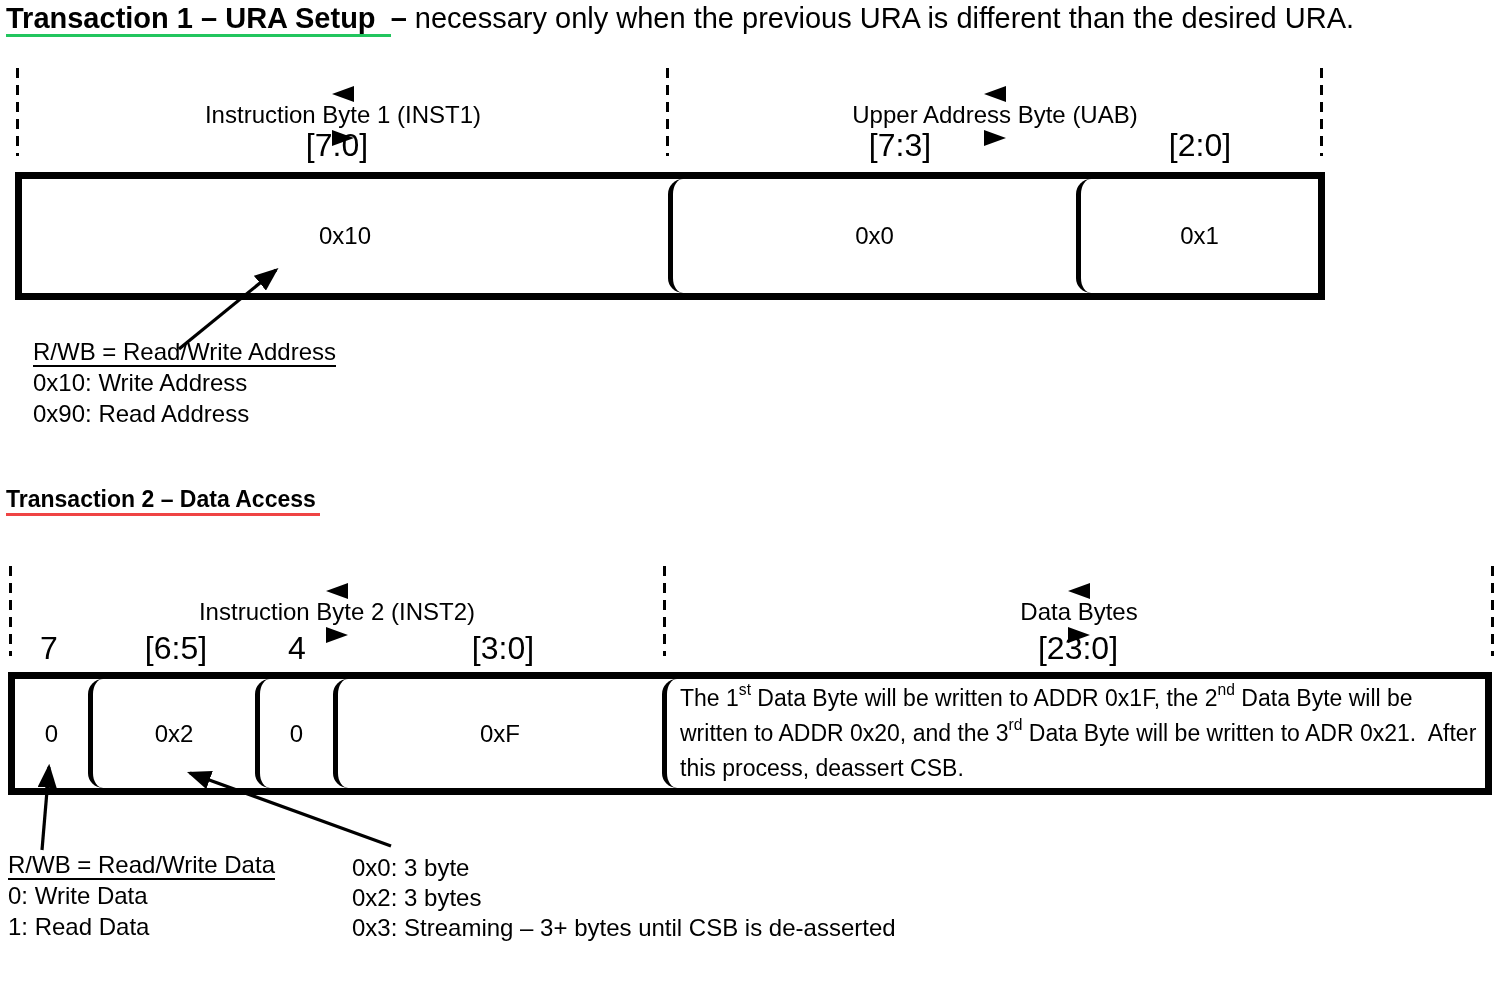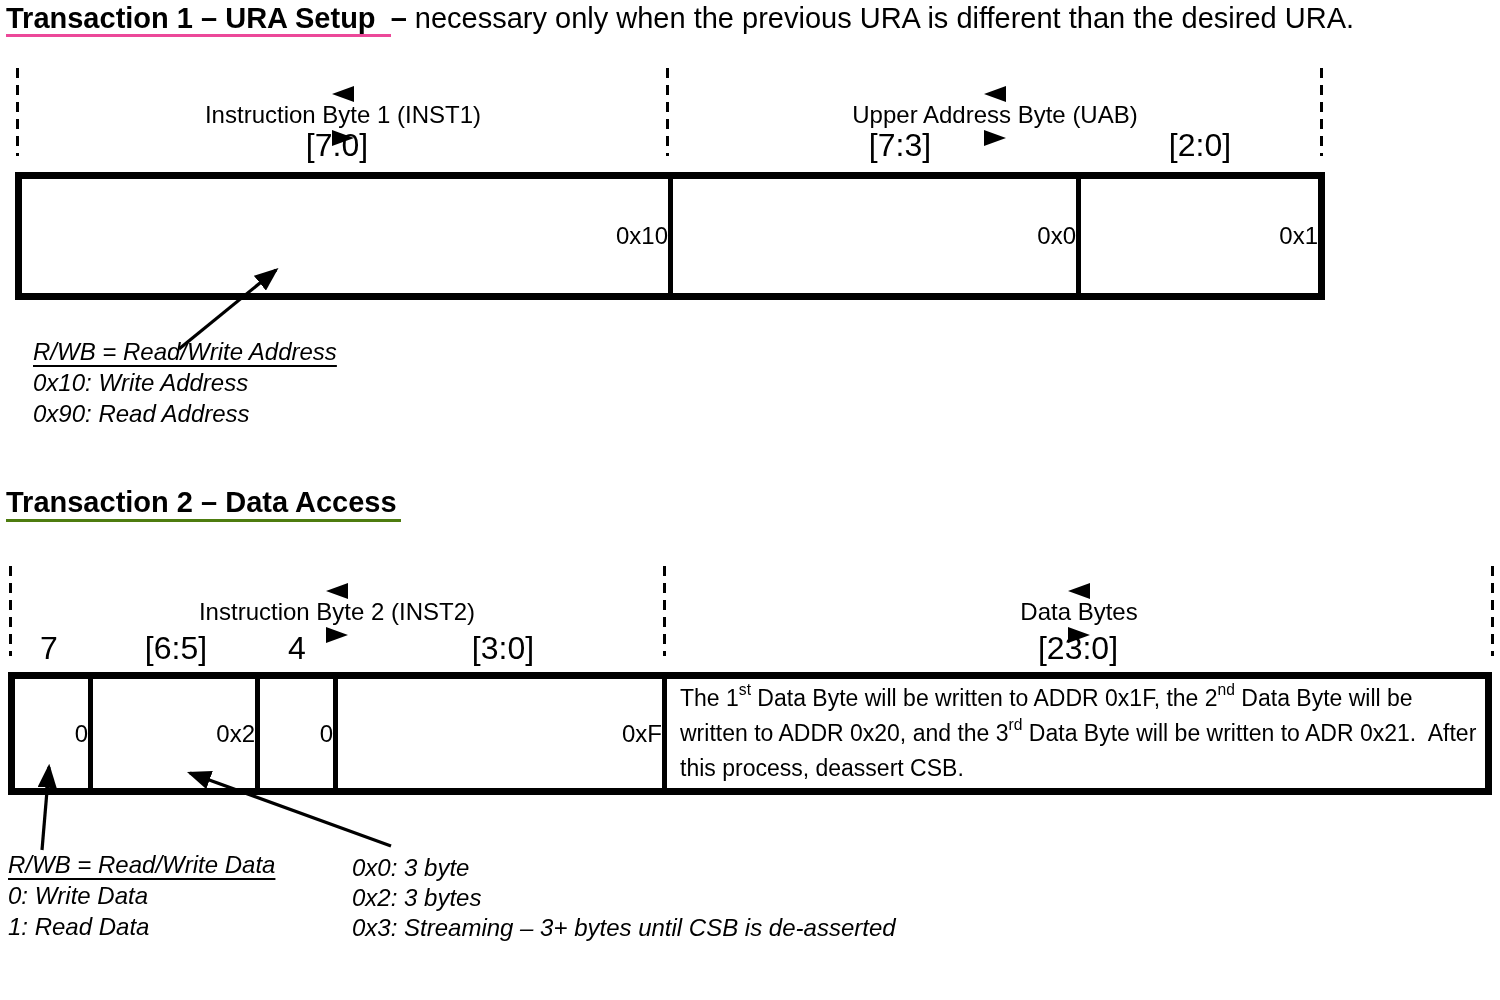--- a/index.html
+++ b/index.html
@@ -1,52 +1,52 @@
 <!DOCTYPE html>
 <html><head>
 <meta charset="utf-8">
 <style>
   html,body { margin:0; padding:0; background:#fff; }
   .page { position:relative; width:1500px; height:1000px; background:#ffffff;
           font-family:"Liberation Sans", sans-serif; color:#000; overflow:hidden; }
 
   
   .title-line { position:absolute; left:6px; top:2px; font-size:29px; white-space:nowrap; }
-  .hu { font-weight:bold; border-bottom:3px solid #ec4899; padding-right:7px; }
+  .hu { font-weight:bold; border-bottom:3px solid #22c55e; padding-right:7px; }
   .hb { font-weight:bold; }
-  .h2 { position:absolute; left:6px; top:486px; font-size:29px; font-weight:bold;
-        border-bottom:3px solid #4d7c0f; padding-right:4px; white-space:nowrap; }
+  .h2 { position:absolute; left:6px; top:486px; font-size:23px; font-weight:bold;
+        border-bottom:3px solid #ef4444; padding-right:4px; white-space:nowrap; }
 
   
   .vdash { position:absolute; width:3px;
            background:repeating-linear-gradient(to bottom,#000 0 10px,transparent 10px 17px); }
 
   
   .span-arrow { position:absolute; height:18px; display:flex; align-items:center;flex-direction:column; }
   .tri-l { width:0; height:0; border-top:8px solid transparent; border-bottom:8px solid transparent;
            border-right:22px solid #000; flex:0 0 auto; }
   .tri-r { width:0; height:0; border-top:8px solid transparent; border-bottom:8px solid transparent;
            border-left:22px solid #000; flex:0 0 auto; }
   .hline { flex:1 1 auto; height:3px; background:#000; }
   .span-label { font-size:24px; padding:0 18px; white-space:nowrap; transform:translateY(-1px); }
 
   
   .bit-label { position:absolute; transform:translateX(-50%); font-size:32px; white-space:nowrap; }
 
   
   .bitbox { position:absolute; border:7px solid #000; box-sizing:border-box; display:flex; background:#fff; }
-  .cell { box-sizing:border-box; height:100%; display:flex; align-items:center; justify-content:flex-end;
+  .cell { box-sizing:border-box; height:100%; display:flex; align-items:center; justify-content:center;
           font-size:24px; }
-  .cell + .cell { border-left:5px solid #000; }
+  .cell + .cell { border-left:5px solid #000;border-radius:15px; }
   .text-cell { display:block; font-size:23px; line-height:35px; text-align:left;
                padding:2px 8px 0 13px; white-space:pre-wrap; }
   .text-cell sup { font-size:0.68em; vertical-align:super; line-height:0; position:relative; top:-2px; }
 
   
-  .note { position:absolute; font-size:24px; line-height:31px; white-space:nowrap;font-style:italic; }
+  .note { position:absolute; font-size:24px; line-height:31px; white-space:nowrap; }
   .note-h { text-decoration:underline; text-decoration-thickness:2px; text-underline-offset:5px; }
   .note-sz { line-height:30px; }
 
   .svg-overlay { position:absolute; left:0; top:0; pointer-events:none; }
 </style>
 </head>
 <body>
 
 <div class="page">
 

